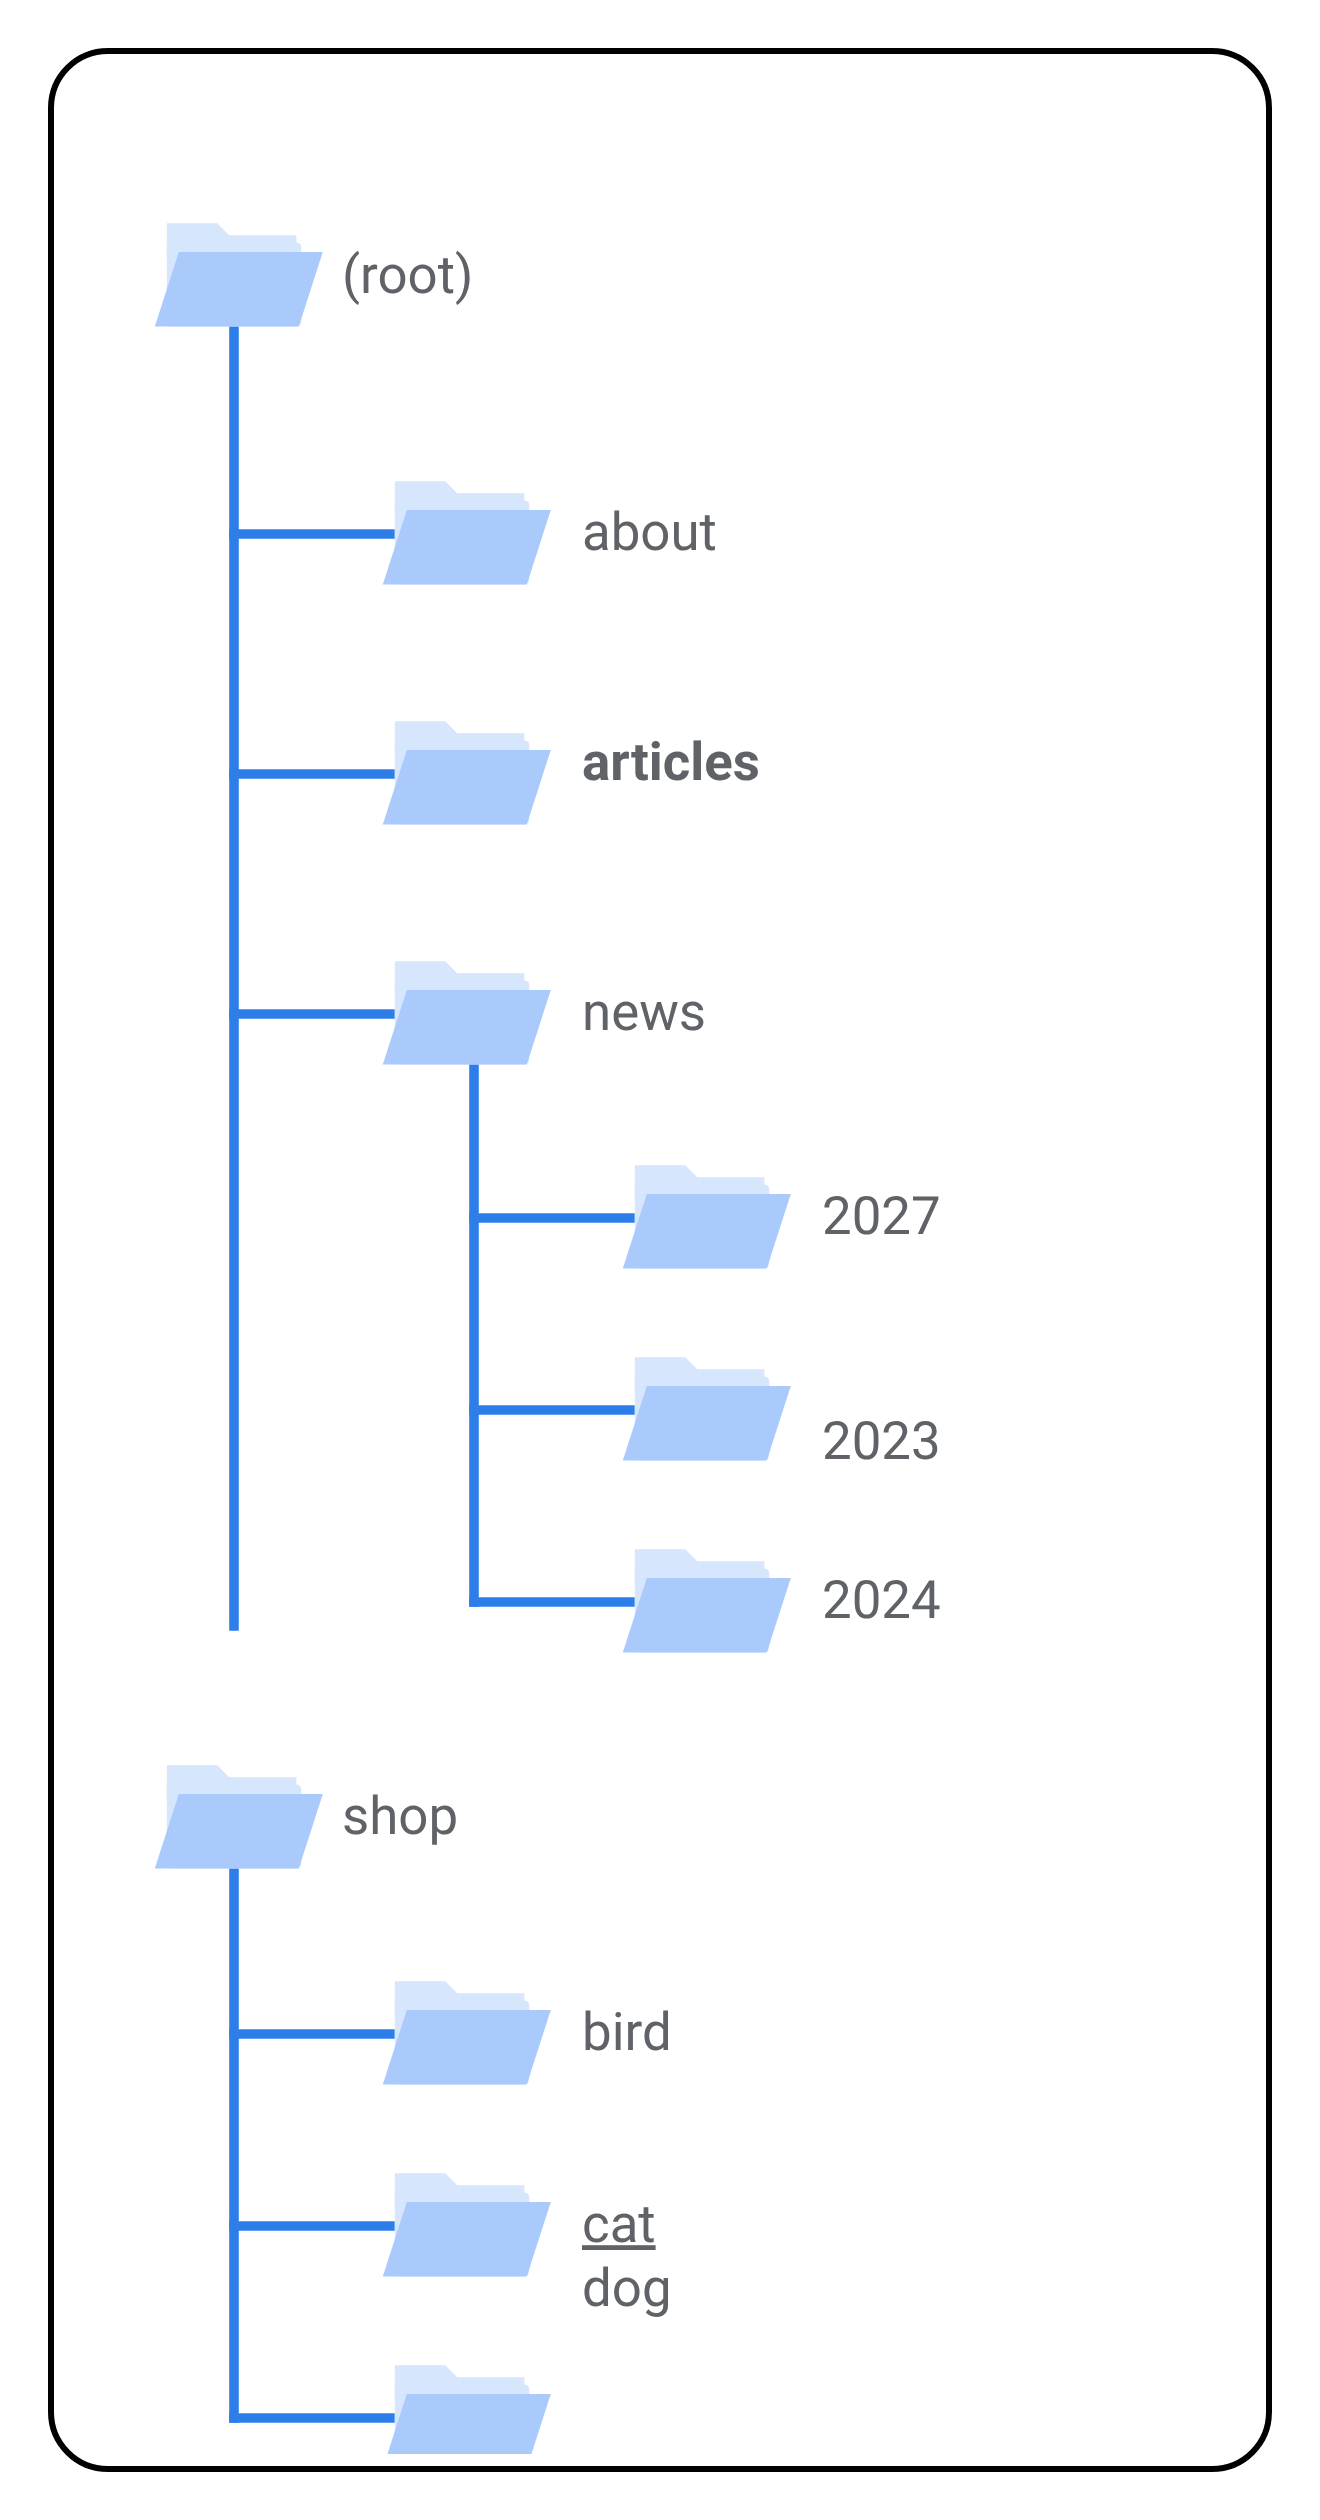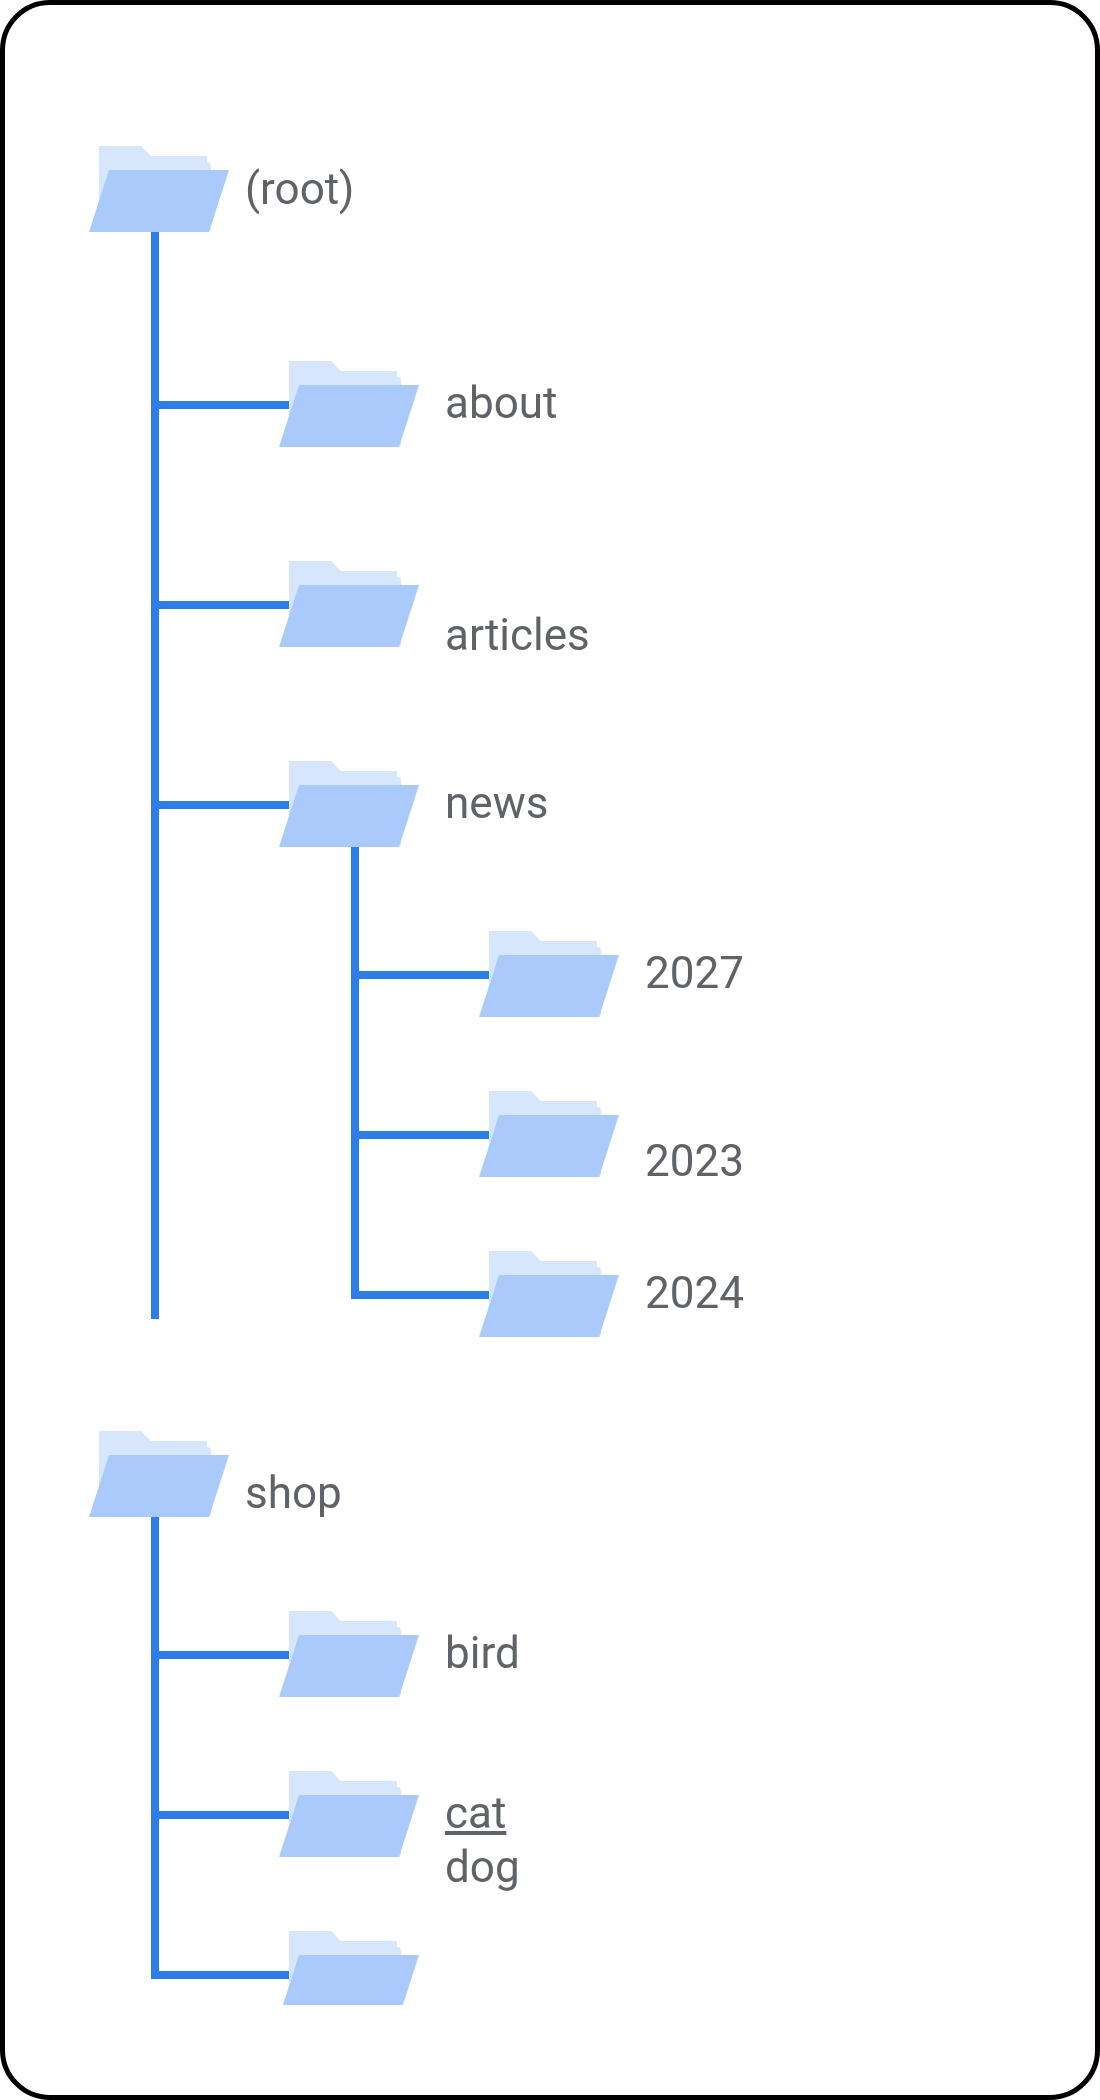--- a/index.html
+++ b/index.html
@@ -7,20 +7,21 @@
     padding: 0;
     background: #fff;
     font-family: "Google Sans", "Roboto", Arial, sans-serif;
     color: #5f6368;
   }
   .canvas {
     width: 1100px;
     height: 2100px;
     position: relative;
     box-sizing: border-box;
+    padding: 40px;
   }
   .frame {
     position: relative;
     width: 100%;
     height: 100%;
     border: 5px solid #000;
     border-radius: 50px;
     box-sizing: border-box;
   }
   svg.tree {
@@ -94,31 +95,31 @@
 
       <use href="#folder" x="280" y="1760"></use>
 
       <use href="#folder" x="280" y="1920"></use>
     </svg>
 
     <div class="label" style="left:240px; top:158px;">(root)</div>
 
     <div class="label" style="left:440px; top:372px;">about</div>
 
-    <div class="label" style="left:440px; top:604px;">articles</div>
+    <div class="label" style="left:440px; top:564px;font-weight:bold;">articles</div>
 
     <div class="label" style="left:440px; top:772px;">news</div>
 
     <div class="label" style="left:640px; top:942px;">2027</div>
 
     <div class="label" style="left:640px; top:1130px;">2023</div>
 
     <div class="label" style="left:640px; top:1262px;">2024</div>
 
-    <div class="label" style="left:240px; top:1442px;margin-top:20px;">shop</div>
+    <div class="label" style="left:240px; top:1442px;">shop</div>
 
     <div class="label" style="left:440px; top:1622px;">bird</div>
 
     <div class="label" style="left:440px; top:1782px;text-decoration:underline;">cat</div>
 
     <div class="label" style="left:440px; top:1836px;">dog</div>
 
   </div>
 </div>
 

